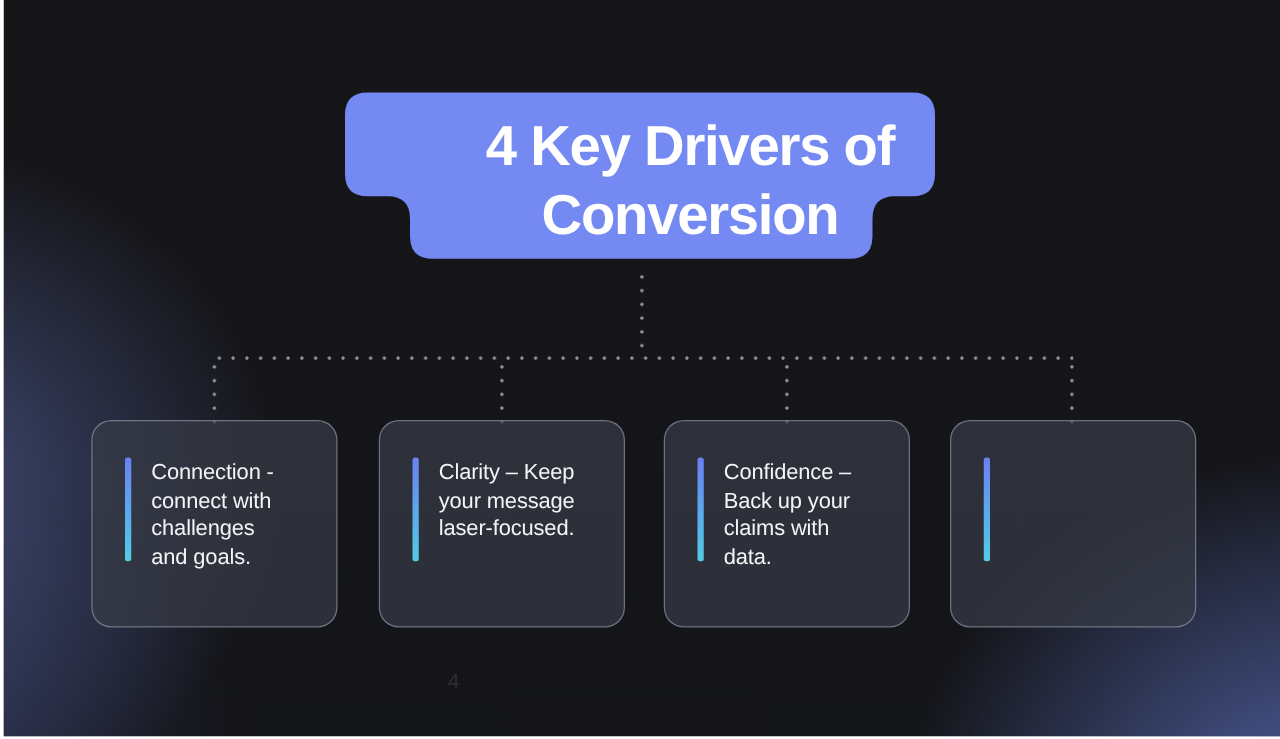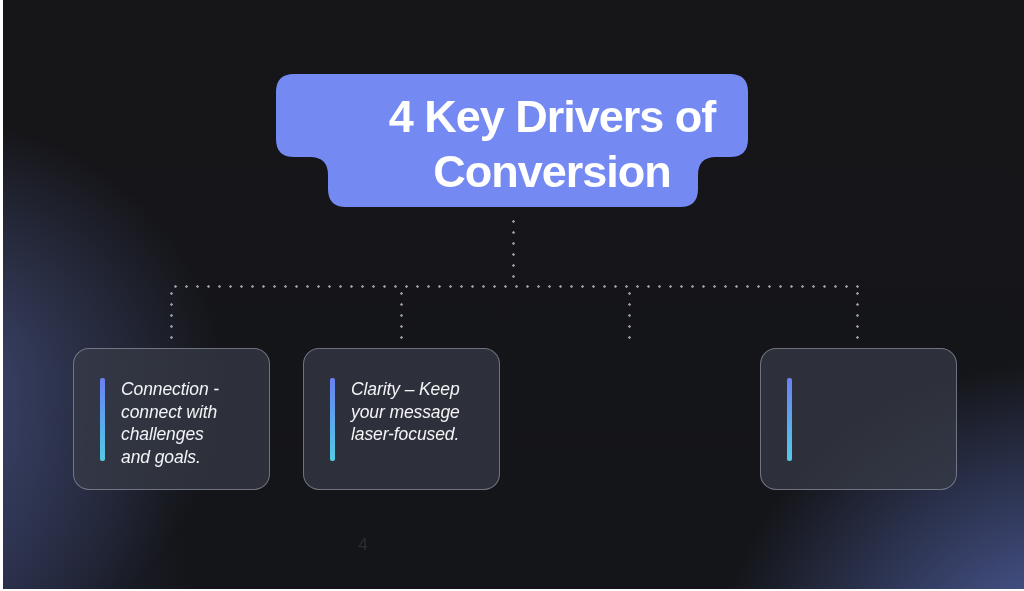--- a/index.html
+++ b/index.html
@@ -32,24 +32,24 @@
            background-image:radial-gradient(circle, rgba(255,255,255,0.55) 1.1px, rgba(255,255,255,0) 1.5px);
            background-size:3px 11px; background-repeat:repeat-y; background-position:center 0; }
   .conn-center { left:509px; top:216px; height:70px; }
   .conn-hub    { left:167px; top:285px; width:689px; }
   .conn-1 { left:167px; top:288px; height:57px; }
   .conn-2 { left:397px; top:288px; height:57px; }
   .conn-3 { left:625px; top:288px; height:57px; }
   .conn-4 { left:853px; top:288px; height:57px; }
 
   
-  .card { position:absolute; top:348px; width:197px; height:142px;
+  .card { position:absolute; top:336px; width:197px; height:166px;
           background:rgba(56,60,70,0.72);
           border:1.5px solid rgba(190,198,212,0.45);
-          border-radius:16px;font-style:italic; }
+          border-radius:16px; }
   .card.c1 { left:70px; }
   .card.c2 { left:300px;padding-left:36px; }
   .card.c3 { left:528px; }
   .card.c4 { left:757px; }
   .card .bar { position:absolute; left:26px; top:29px; width:5px; height:83px;
                border-radius:2px;
                background:linear-gradient(180deg,#6b80f2 0%, #57b6ea 70%, #55cbe4 100%); }
   .card .card-text { position:absolute; left:47px; top:29px; width:142px;
                      color:#f3f4f6; font-size:17.5px; line-height:22.5px;
                      white-space:pre-line; letter-spacing:-0.1px; }
@@ -86,20 +86,27 @@
 connect with
 challenges
 and goals.</div>
     </div>
     <div class="card c2">
       <div class="bar"></div>
       <div class="card-text">Clarity – Keep
 your message
 laser-focused.</div>
     </div>
+    <div class="card c3">
+      <div class="bar"></div>
+      <div class="card-text">Confidence –
+Back up your
+claims with
+data.</div>
+    </div>
     <div class="card c4">
       <div class="bar"></div>
     </div>
 
     <div class="page-num">4</div>
 
   </div>
 </div>
 
 </body></html>

